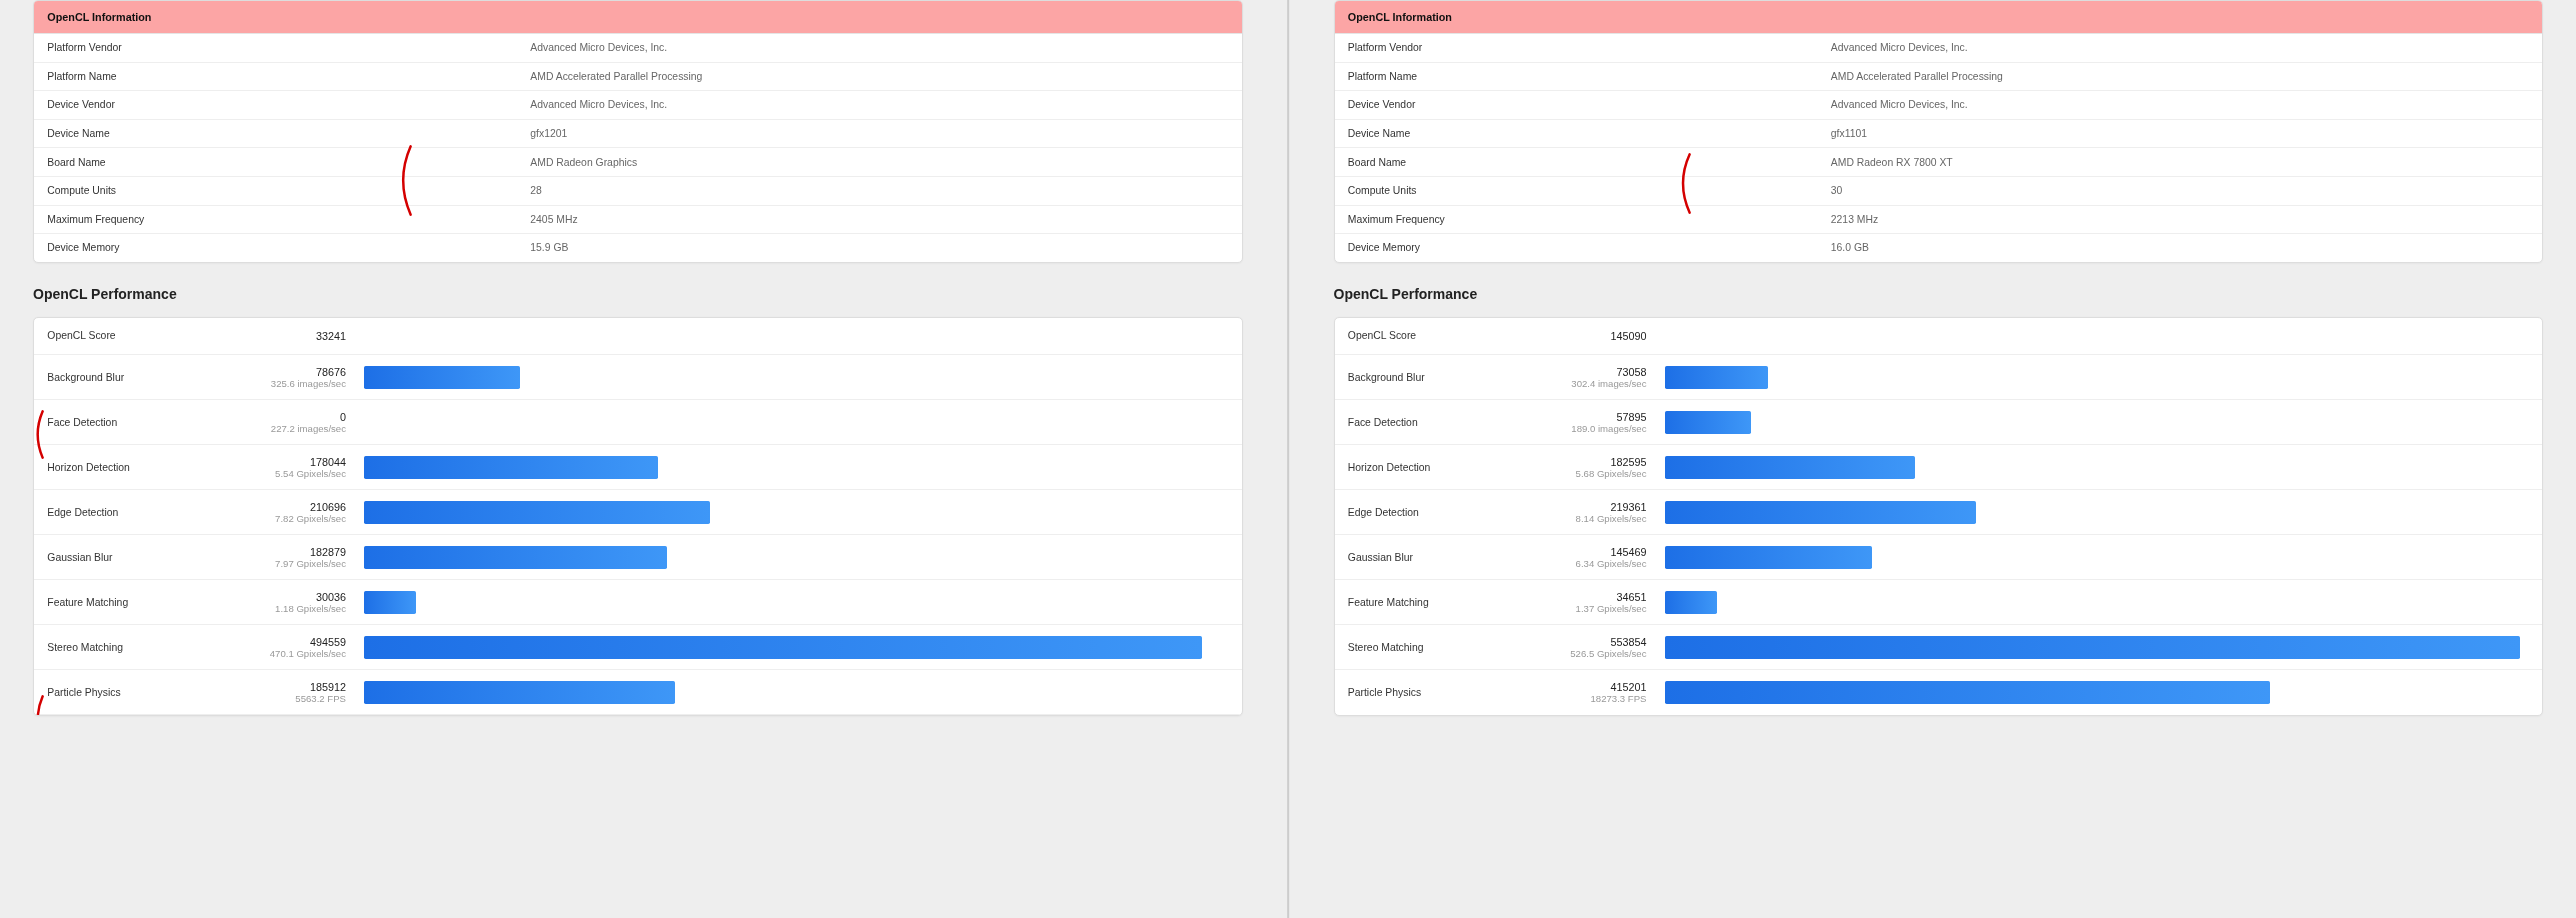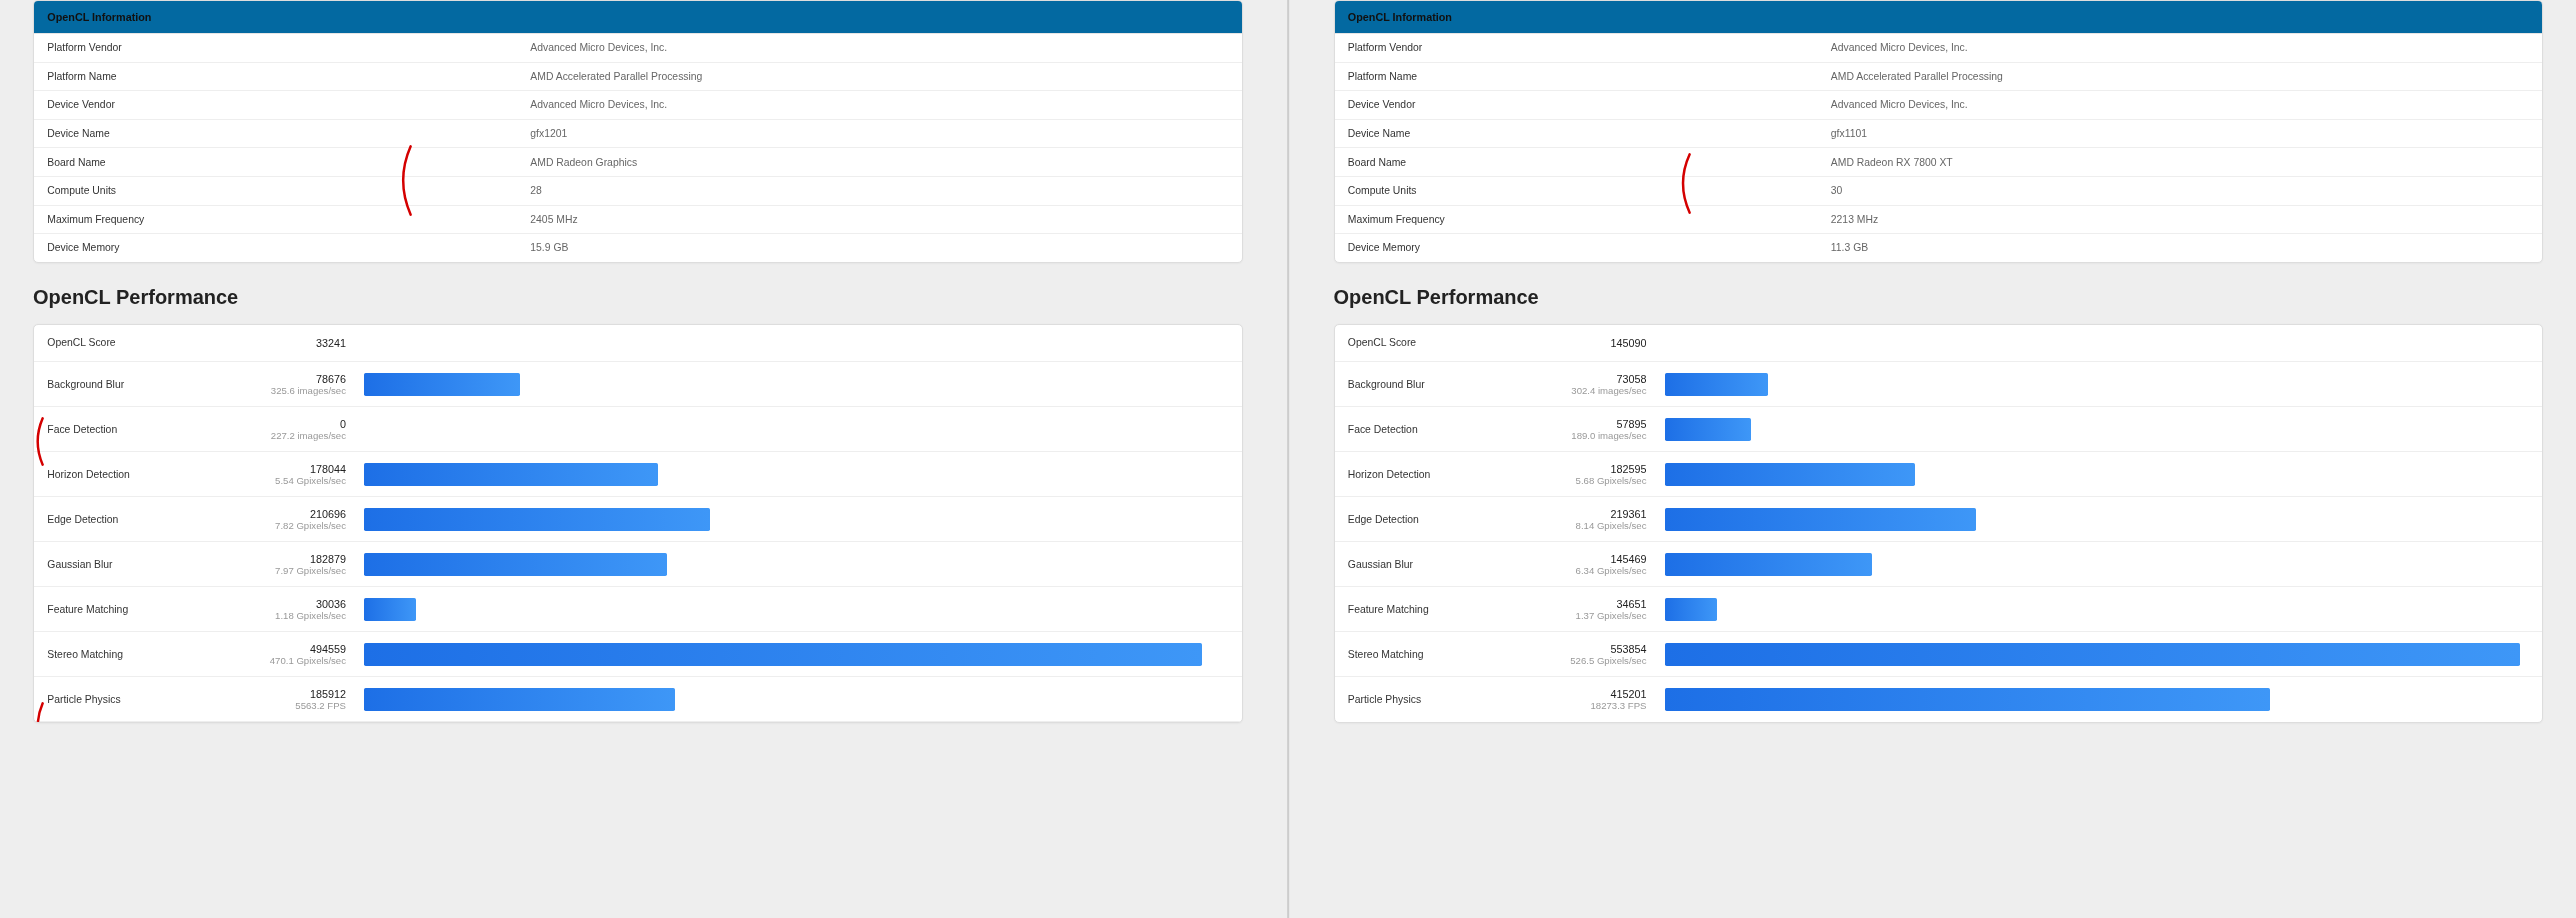--- a/index.html
+++ b/index.html
@@ -38,21 +38,21 @@
   }
   .card {
     background: #fff;
     border: 0.8px solid #ddd;
     border-radius: 5px;
     box-shadow: 0 0.8px 1.7px rgba(0,0,0,0.04);
     margin-bottom: 23px;
     overflow: hidden;
   }
   .card-header {
-    background: #0369a1;
+    background: #fca5a5;
     border-bottom: 0.8px solid #e5e5e5;
     padding: 10px 13.3px;
     font-weight: 600;
     font-size: 10.8px;
     color: #111;
   }
   .info-table {
     width: 100%;
     border-collapse: collapse;
   }
@@ -71,21 +71,21 @@
   .info-table td.label {
     width: 40%;
     color: #333;
   }
   .info-table td.value {
     width: 60%;
     color: #666;
     position: relative;
   }
   .section-title {
-    font-size: 20px;
+    font-size: 14px;
     font-weight: 600;
     color: #222;
     margin: 15px 0 15px 0;
   }
   .perf-row {
     display: flex;
     align-items: center;
     border-bottom: 0.8px solid #eee;
     padding: 6.7px 13.3px;
     min-height: 45px;
@@ -321,21 +321,21 @@
           <tr>
               <td class="label">Compute Units</td>
               <td class="value">30</td>
             </tr>
           <tr>
               <td class="label">Maximum Frequency</td>
               <td class="value">2213 MHz</td>
             </tr>
           <tr>
               <td class="label">Device Memory</td>
-              <td class="value">11.3 GB</td>
+              <td class="value">16.0 GB</td>
             </tr>
         </tbody>
       </table>
       <div class="red-annot" style="left:328px; top:150px; height:65px;">
         <svg viewBox="0 0 40 78">
             <path d="M22 4 Q 6 39 22 74" stroke="#d40000" stroke-width="3" fill="none" stroke-linecap="round"></path>
           </svg>
       </div>
     </div>
 

